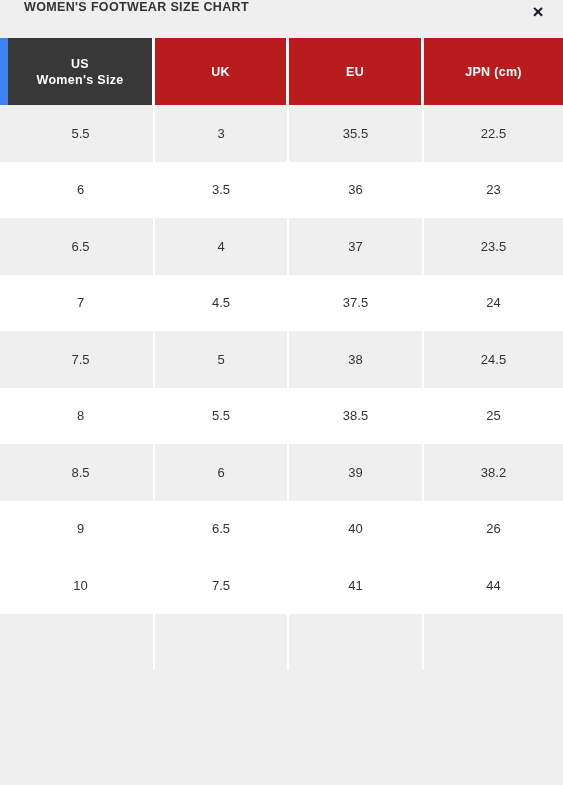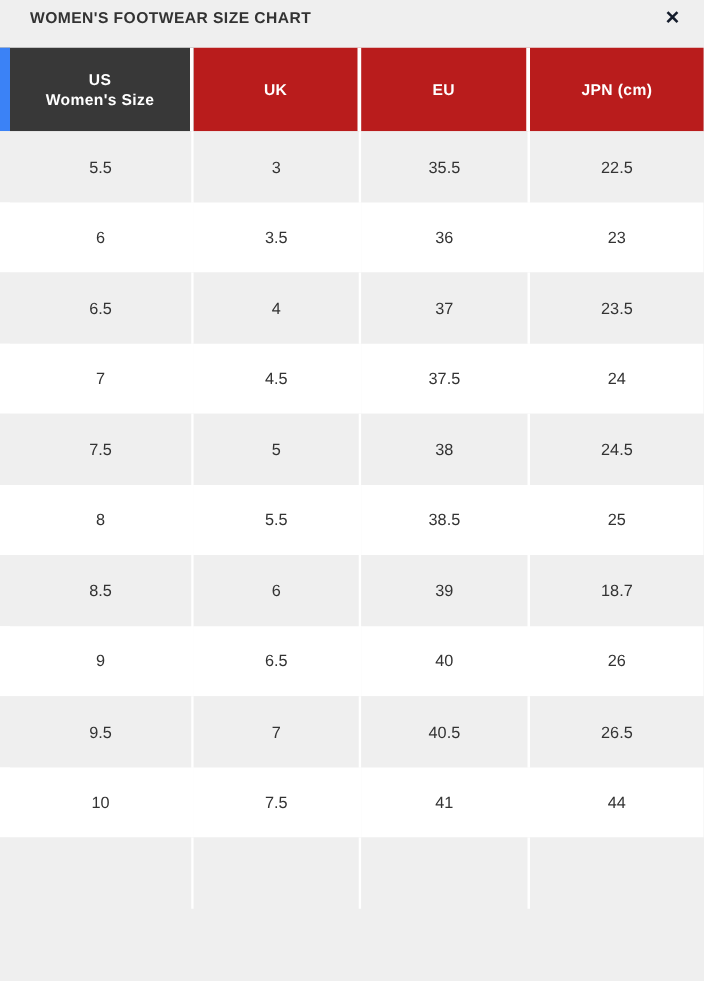--- a/index.html
+++ b/index.html
@@ -15,21 +15,20 @@
     overflow: hidden;
     position: relative;
   }
 
   
   .titlebar {
     position: relative;
     height: 28px;
     padding: 0 14px 0 24px;
     display: flex;
-    align-items: center;
     justify-content: space-between;
     background: #efefef;
     box-sizing: border-box;
   }
   .modal-title {
     font-size: 12.5px;
     font-weight: bold;
     letter-spacing: 0.35px;
     color: #333333;
     white-space: nowrap;
@@ -186,34 +185,28 @@
         <tr class="row-white">
           <td class="td-first">8</td>
           <td>5.5</td>
           <td>38.5</td>
           <td class="td-last">25</td>
         </tr>
         <tr class="row-shaded">
           <td class="td-first">8.5</td>
           <td>6</td>
           <td>39</td>
-          <td class="td-last">18.7</td>
+          <td class="td-last">38.2</td>
         </tr>
         <tr class="row-white">
           <td class="td-first">9</td>
           <td>6.5</td>
           <td>40</td>
           <td class="td-last">26</td>
         </tr>
-        <tr class="row-shaded">
-          <td class="td-first">9.5</td>
-          <td>7</td>
-          <td>40.5</td>
-          <td class="td-last">26.5</td>
-        </tr>
         <tr class="row-white">
           <td class="td-first">10</td>
           <td>7.5</td>
           <td>41</td>
           <td class="td-last">44</td>
         </tr>
         <tr class="row-shaded">
           <td class="td-first"></td>
           <td></td>
           <td></td>

